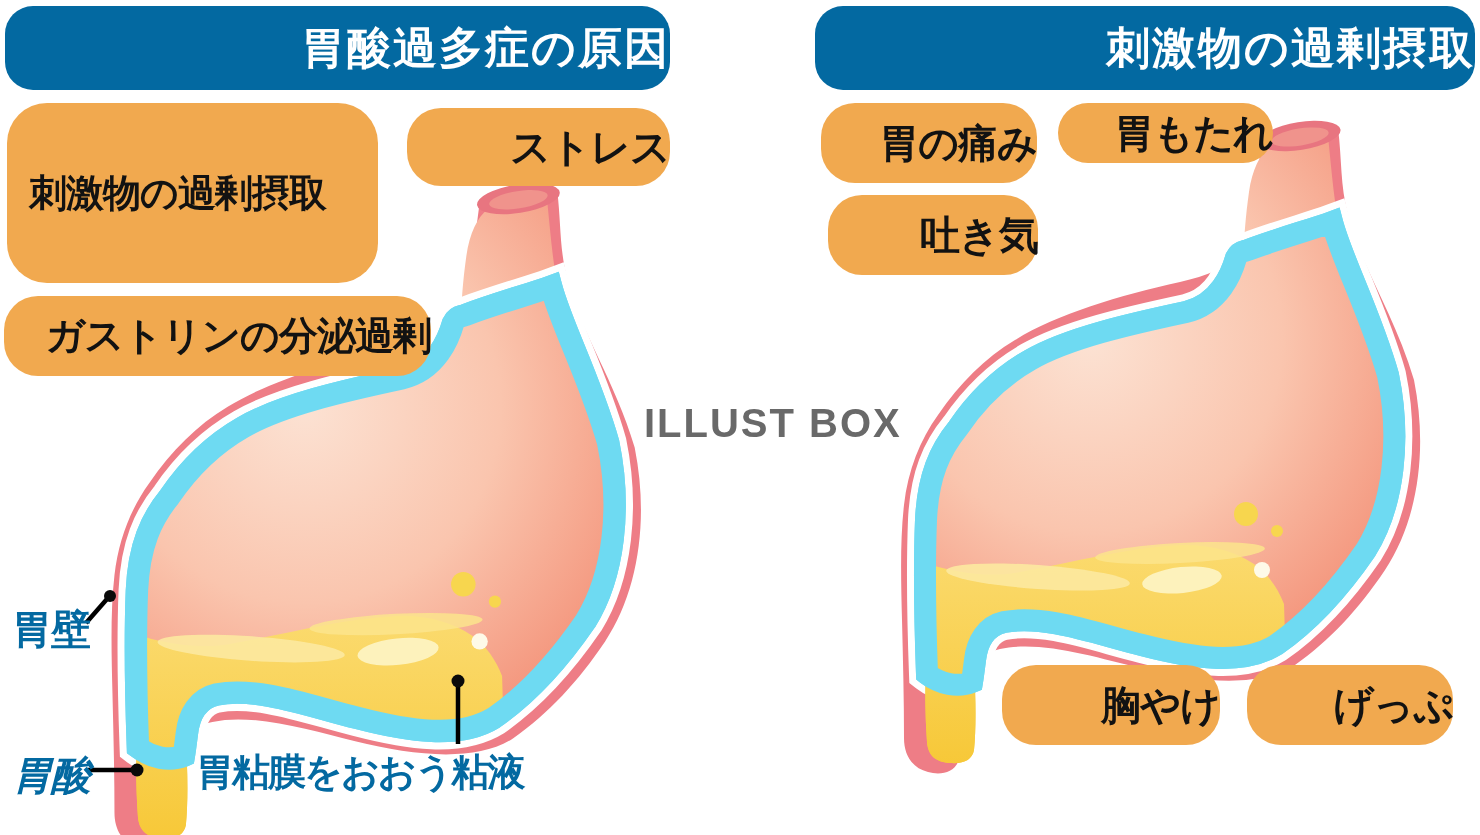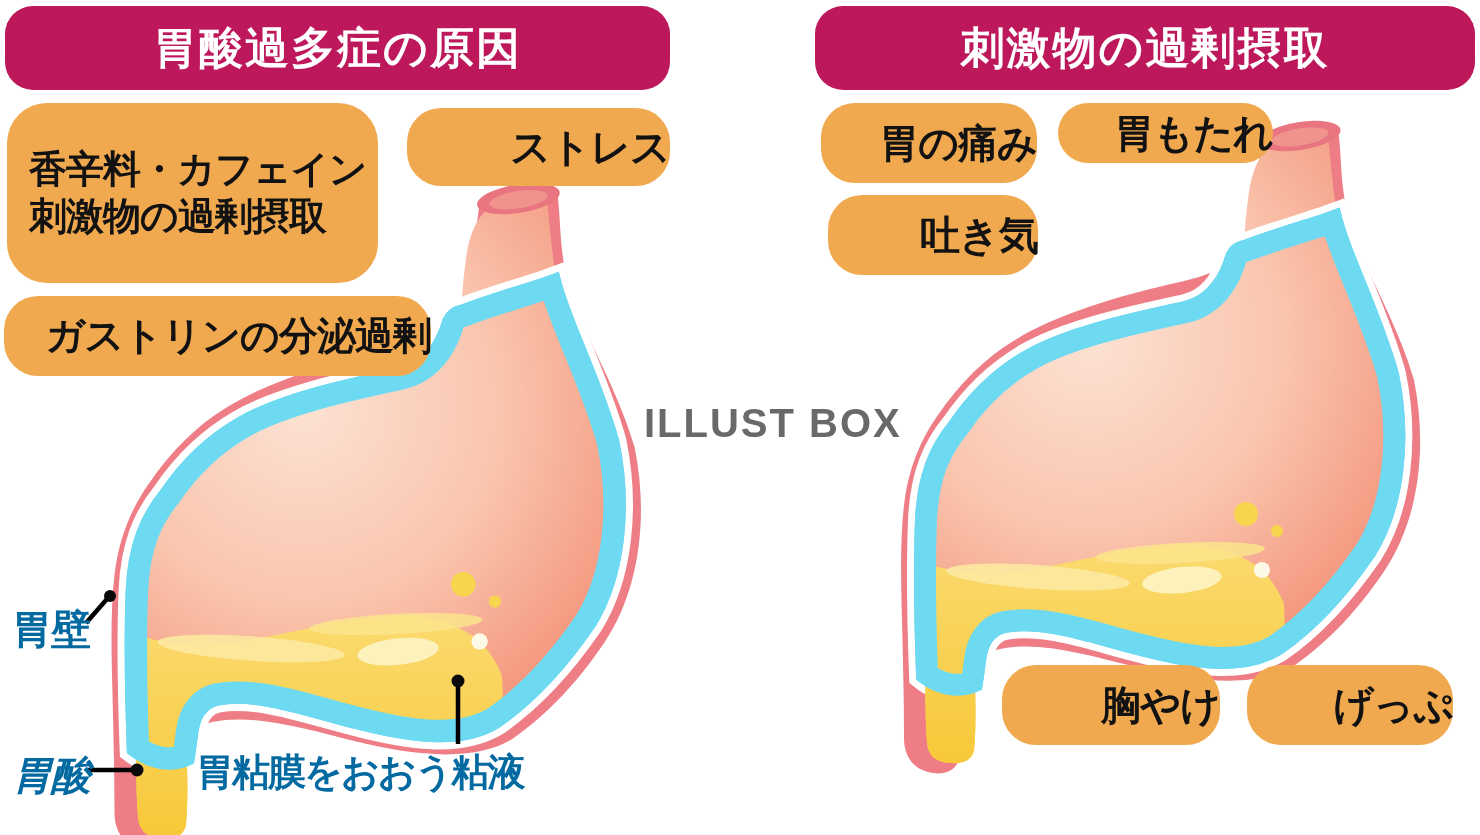--- a/index.html
+++ b/index.html
@@ -1,21 +1,21 @@
 <!DOCTYPE html>
 <html><head>
 <meta charset="utf-8">
 <style>
   * { margin:0; padding:0; box-sizing:border-box; }
   html,body { width:1480px; height:835px; background:#ffffff; overflow:hidden;
               font-family:"Liberation Sans", sans-serif; position:relative; }
   #art { position:absolute; left:0; top:0; z-index:0; }
 
-  .banner { position:absolute; top:6px; height:84px; background:#be185d; border-radius:28px;
-            display:flex; align-items:center; justify-content:center; z-index:2; }
+  .banner { position:absolute; top:6px; height:84px; background:#0369a1; border-radius:28px;
+            display:flex; align-items:center; justify-content:flex-end; z-index:2; }
   .banner span { color:#ffffff; font-weight:bold; font-size:44px; letter-spacing:2px; }
   #banner-left  { left:5px;   width:665px; }
   #banner-right { left:815px; width:660px; }
 
   .pill { position:absolute; background:#F1A94F; border-radius:34px; z-index:2;
           display:flex; align-items:center; justify-content:flex-end;
           color:#121212; font-weight:bold; font-size:40px; letter-spacing:-1px; }
   #cause-box     { left:7px;    top:103px; width:371px; height:180px; border-radius:40px;
                    flex-direction:column; align-items:flex-start; justify-content:center;
                    padding-left:22px; }
@@ -149,21 +149,20 @@
 </svg>
 
 <div class="banner" id="banner-left">
   <span>胃酸過多症の原因</span>
 </div>
 <div class="banner" id="banner-right">
   <span>刺激物の過剰摂取</span>
 </div>
 
 <div class="pill" id="cause-box">
-  <div>香辛料・カフェイン</div>
   <div>刺激物の過剰摂取</div>
 </div>
 <div class="pill" id="stress-box">
   <span>ストレス</span>
 </div>
 <div class="pill" id="gastrin-box">
   <span>ガストリンの分泌過剰</span>
 </div>
 
 <div class="pill" id="sym-pain">

